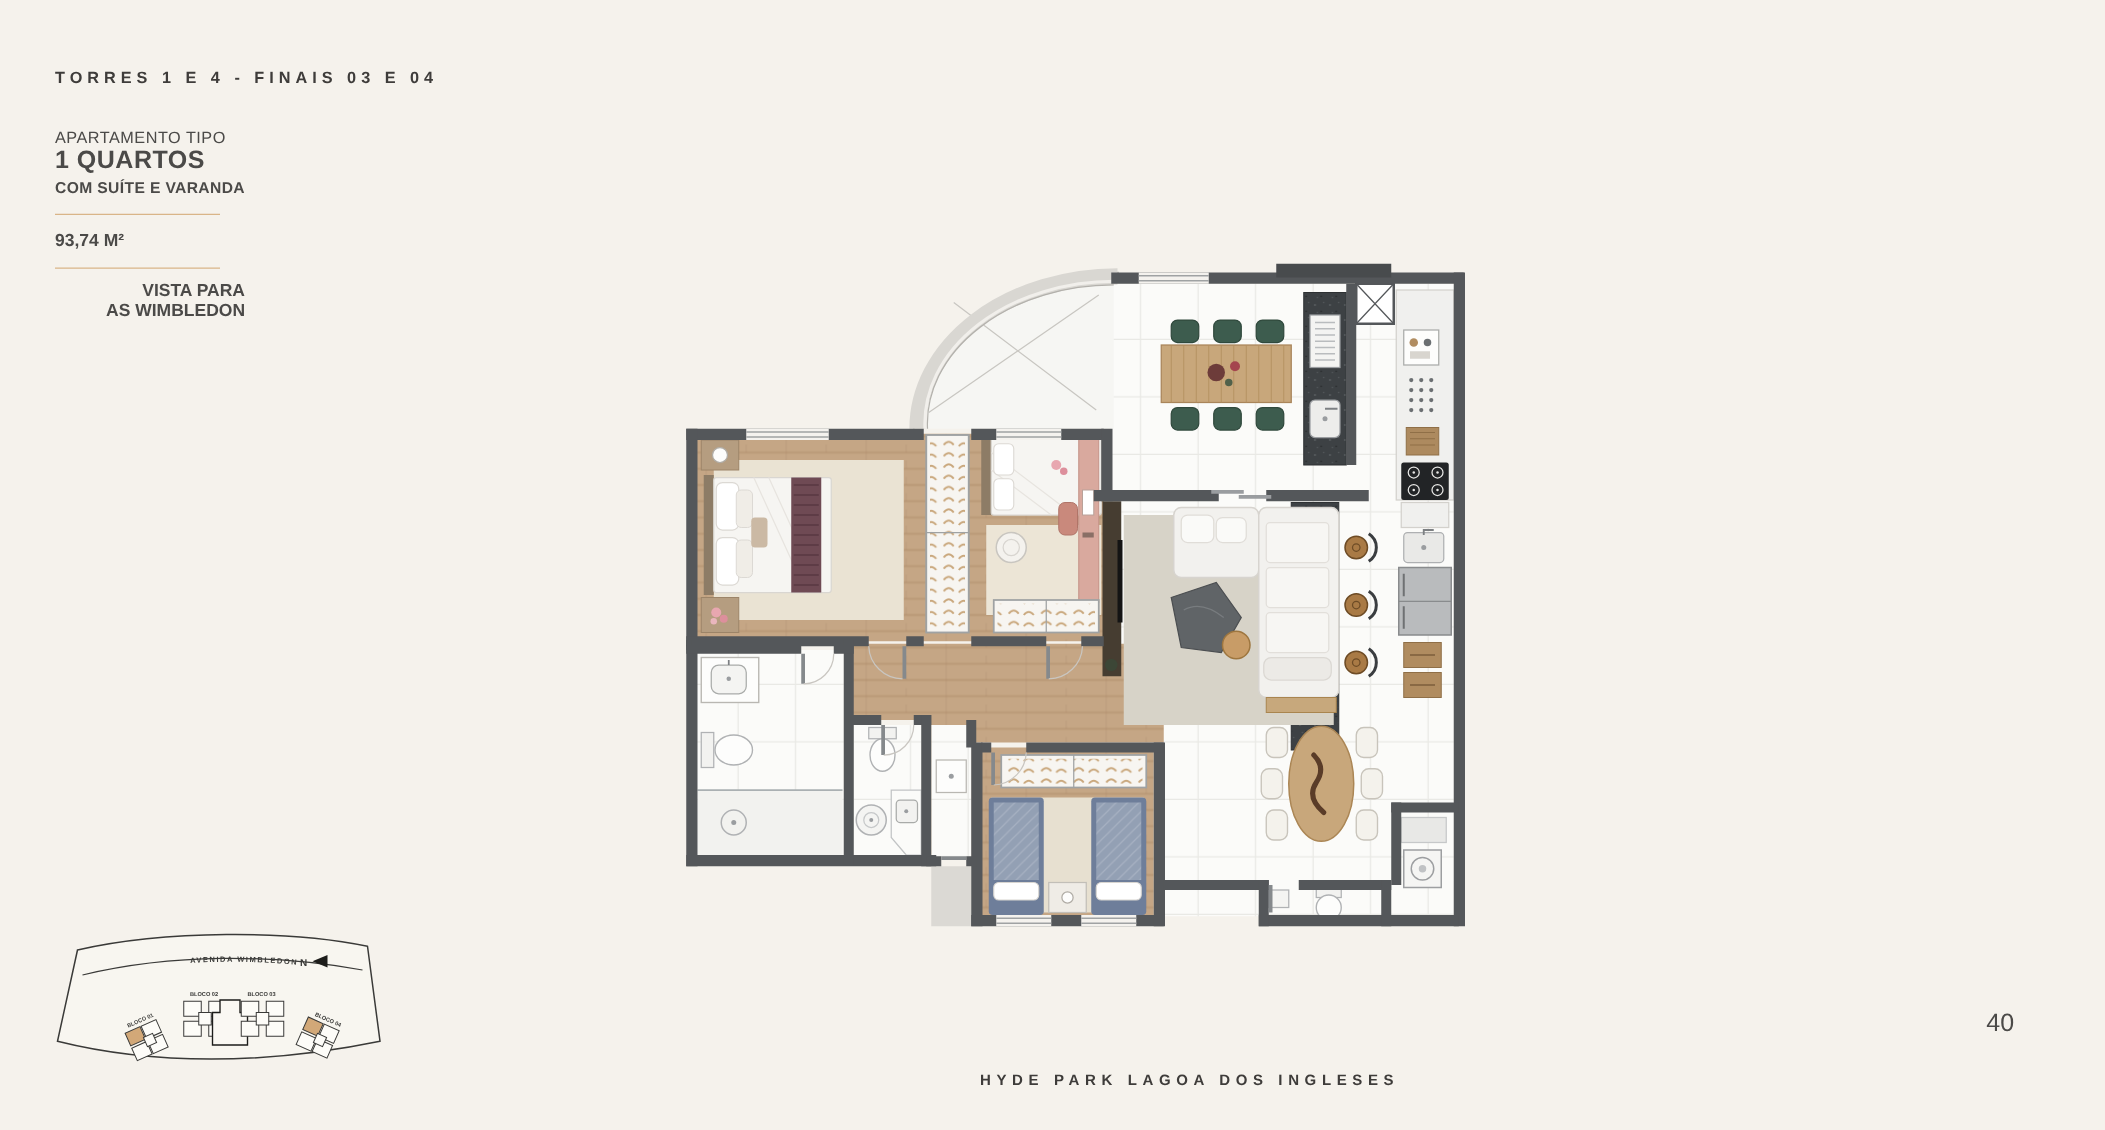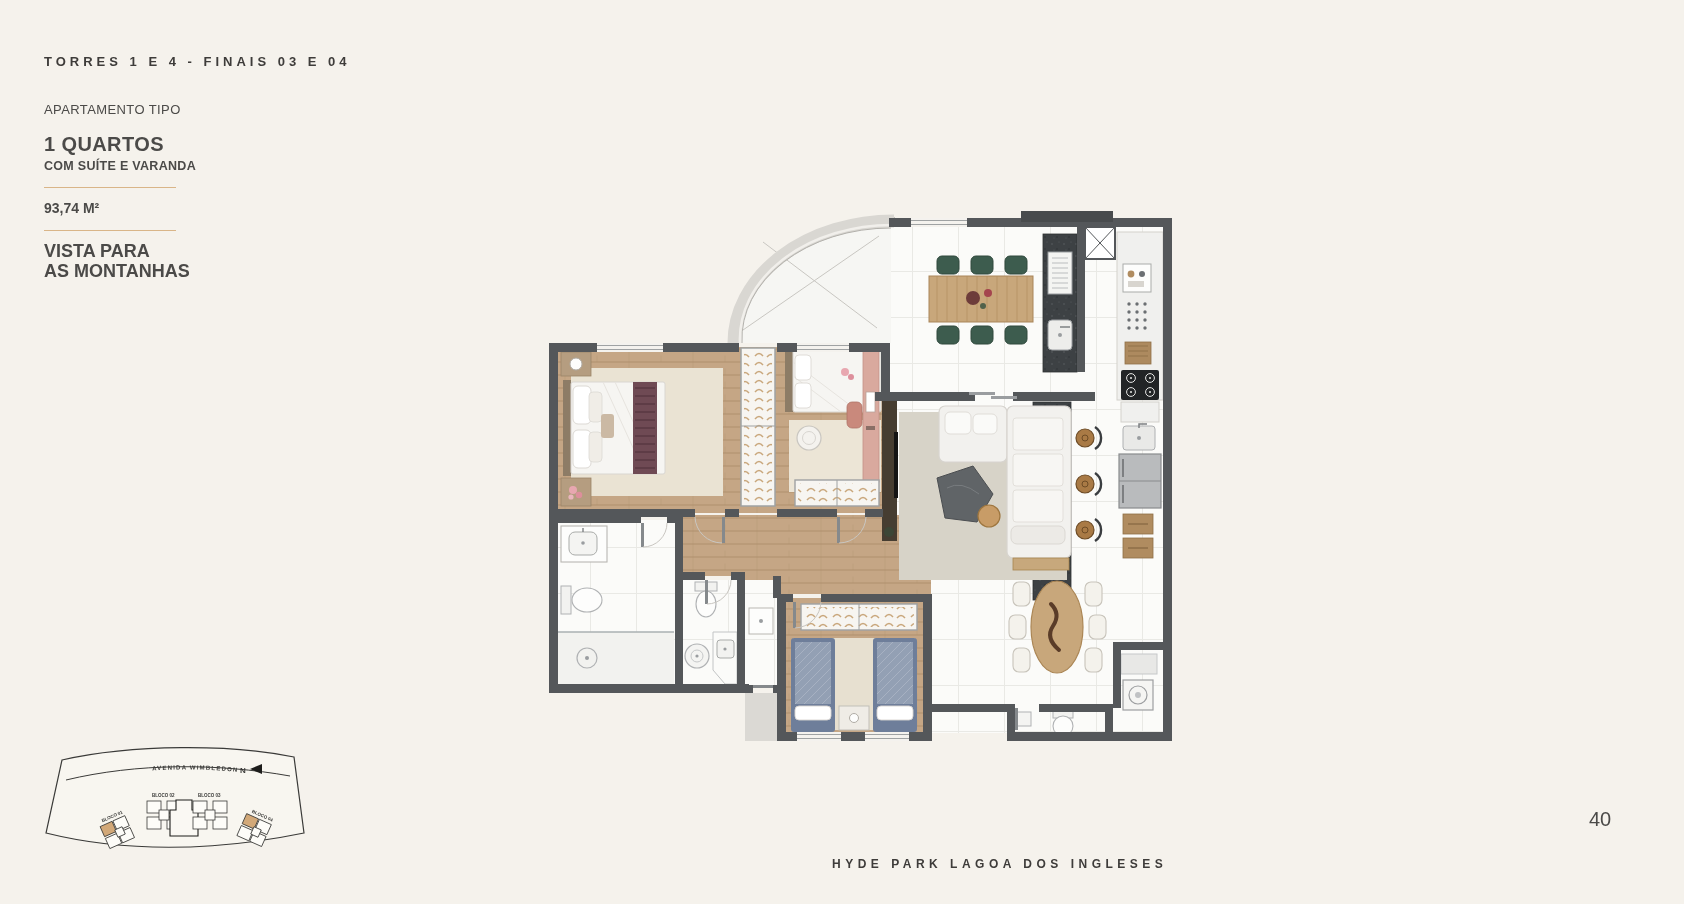--- a/index.html
+++ b/index.html
@@ -3,27 +3,27 @@
 <meta charset="utf-8">
 <style>
   html,body{margin:0;padding:0;}
   .page{
     position:relative;width:1684px;height:904px;overflow:hidden;
     background:var(--page-bg,#f5f2ec);
     font-family:"Liberation Sans",sans-serif;color:var(--ink,#4b4a48);
   }
   .kicker{position:absolute;left:44px;top:54px;font-size:13px;font-weight:bold;letter-spacing:4px;color:var(--ink-dark,#3e3c3a);}
   .info{position:absolute;left:44px;top:102px;color:var(--ink,#4b4a48);}
-  .info-label{font-size:13px;letter-spacing:.4px;margin-bottom:16px;}
+  .info-label{font-size:13px;letter-spacing:.4px;}
   .info-title{font-size:20px;font-weight:bold;letter-spacing:.4px;}
   .info-subtitle{font-size:12.5px;font-weight:bold;letter-spacing:.3px;margin-top:3px;text-align:center;}
   .rule{width:132px;height:1px;background:var(--gold,#d9b588);margin:14px 0 12px 0;}
   .info-area{font-size:14px;font-weight:bold;}
-  .info-view{font-size:18px;font-weight:bold;line-height:1.13;margin-top:-2px;}
-  .footer-name{position:absolute;left:832px;top:857px;font-size:12px;font-weight:bold;letter-spacing:4.5px;color:var(--ink-dark,#3e3c3a);}
+  .info-view{font-size:14px;font-weight:bold;line-height:1.13;margin-top:-2px;text-align:right;}
+  .footer-name{position:absolute;left:784px;top:857px;font-size:12px;font-weight:bold;letter-spacing:4.5px;color:var(--ink-dark,#3e3c3a);}
   .page-num{position:absolute;left:1589px;top:808px;font-size:20px;font-weight:normal;color:var(--ink,#4b4a48);}
   .plan{position:absolute;left:545px;top:180px;}
   .sitemap{position:absolute;left:42px;top:740px;}
   svg text{font-family:"Liberation Sans",sans-serif;}
 </style>
 </head>
 <body>
 
 <div class="page">
 
@@ -31,21 +31,21 @@
 
   <div class="info">
     <div class="info-label">APARTAMENTO TIPO</div>
     <div class="info-title">1 QUARTOS</div>
     <div class="info-subtitle">COM SUÍTE E VARANDA</div>
     <div class="rule"></div>
     <div class="info-area">93,74 M²</div>
     <div class="rule"></div>
     <div class="info-view">
       <div>VISTA PARA</div>
-      <div>AS MONTANHAS</div>
+      <div>AS WIMBLEDON</div>
     </div>
   </div>
 
   <svg class="plan" width="640" height="585" viewBox="0 0 640 585">
     <defs>
       <pattern id="wood" width="64" height="13" patternUnits="userSpaceOnUse">
         <rect width="64" height="13" fill="var(--wood,#c5a685)"></rect>
         <path d="M0,0.5 H64 M0,12.5 H64" stroke="#ab8a67" stroke-width="0.8" opacity="0.5"></path>
         <path d="M20,0 V13 M52,6.5 V13" stroke="#ab8a67" stroke-width="0.8" opacity="0.35"></path>
       </pattern>

